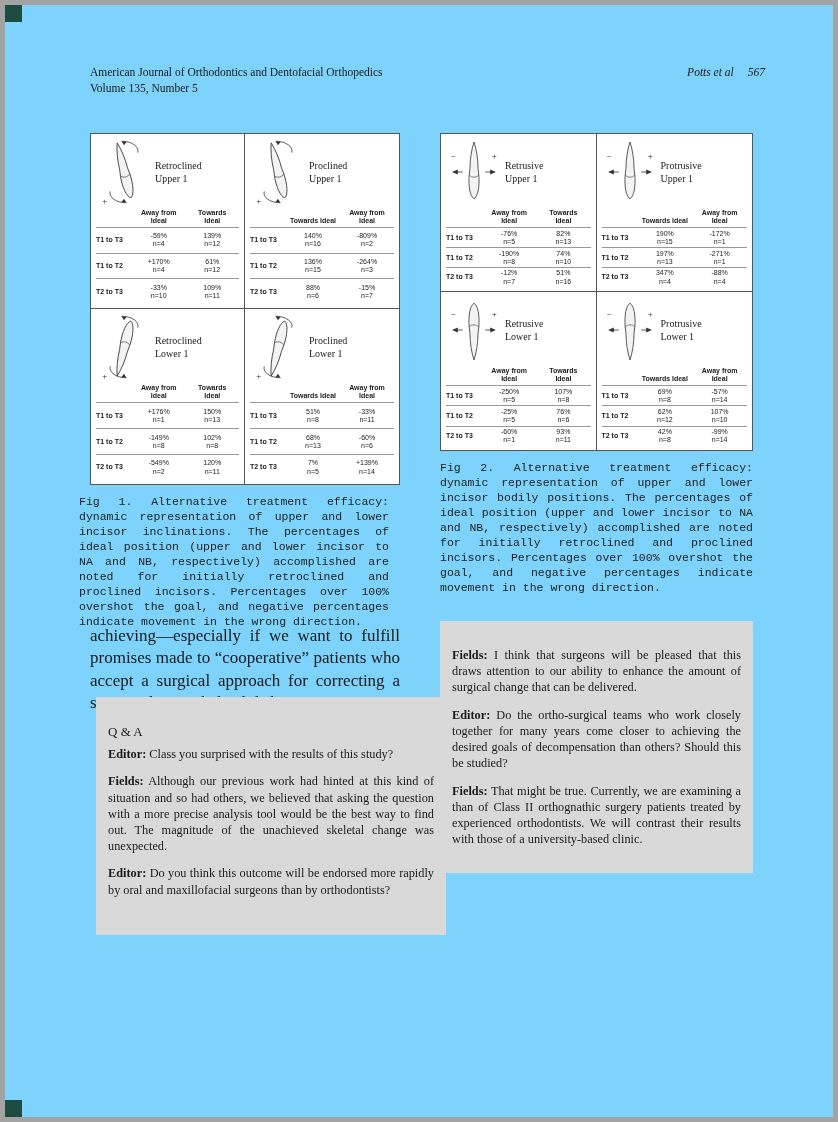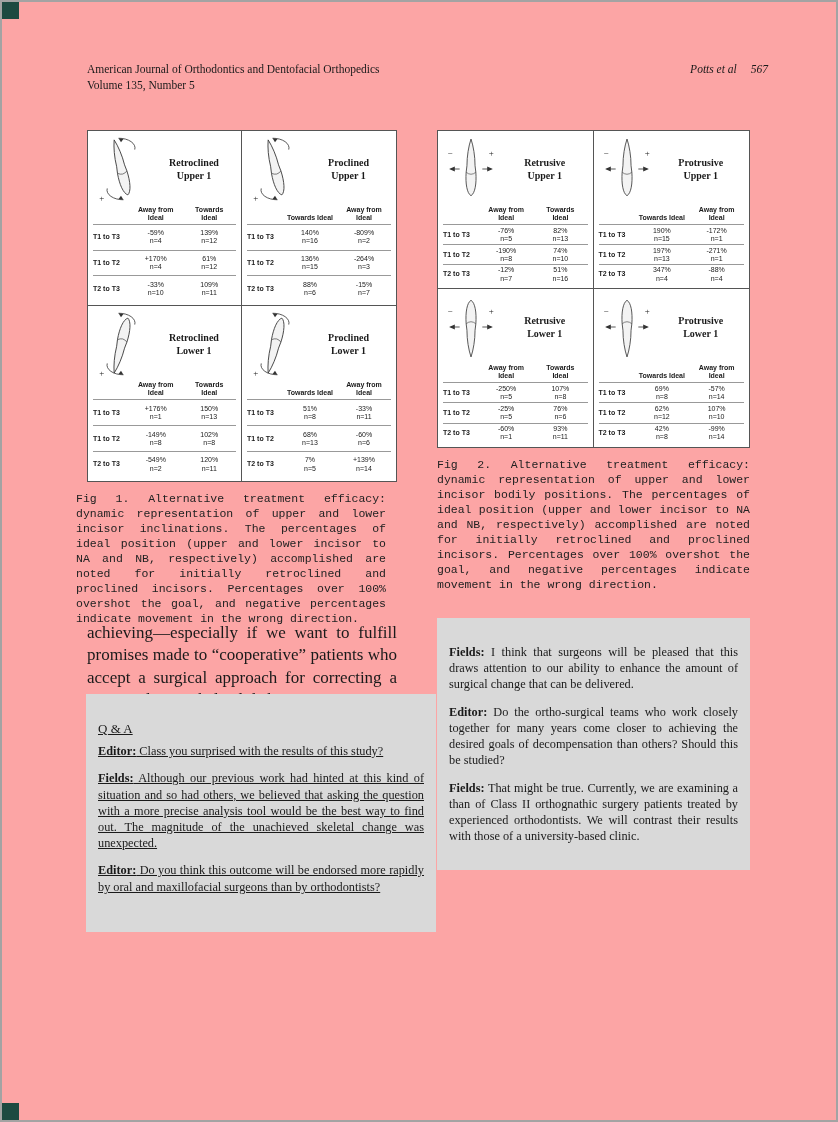--- a/index.html
+++ b/index.html
@@ -5,21 +5,21 @@
   * { box-sizing: border-box; }
   html, body { margin: 0; padding: 0; }
   body {
     width: 838px; height: 1122px;
     background: #ffffff;
     font-family: "Liberation Serif", serif;
     color: #1a1a1a;
     position: relative;
     overflow: hidden;
   }
-  .page { position: absolute; inset: 0; background: #fca5a5; border: 2px solid #a3a3a3; }
+  .page { position: absolute; inset: 0; background: #7dd3fc; border: 5px solid #a3a3a3; }
   .corner { position: absolute; left: 0; width: 17px; height: 17px; background: #1d4a41; }
   .corner.top { top: 0; }
   .corner.bottom { bottom: 0; }
 
   .header {
     position: absolute; left: 85px; right: 68px; top: 60px;
     display: flex; justify-content: space-between; align-items: flex-start;
     font-size: 11.5px; line-height: 1.35;
   }
   .h-right { white-space: nowrap; font-style: italic; }
@@ -30,21 +30,21 @@
   .fig2 { left: 435px; top: 128px; width: 313px; height: 318px; }
   .fig-grid { display: grid; width: 100%; height: 100%; grid-template-columns: 1fr 1fr; grid-template-rows: 1fr 1fr; }
   .panel { display: flex; flex-direction: column; padding: 4px 5px; overflow: hidden; }
   .panel:nth-child(odd) { border-right: 1px solid #555; }
   .panel:nth-child(-n+2) { border-bottom: 1px solid #555; }
 
   .panel-top { display: flex; align-items: center; gap: 3px; flex: 0 0 auto; height: 68px; }
   .tooth-wrap { width: 56px; height: 68px; flex: 0 0 auto; }
   .tooth-svg { width: 100%; height: 100%; }
   .panel-title {
-    flex: 1; text-align: center; font-weight: bold;
+    flex: 1; text-align: left; font-weight: normal;
     font-size: 10px; line-height: 1.3; white-space: pre-line;
   }
 
   .ptable {
     flex: 1; display: flex; flex-direction: column;
     font-family: "Liberation Sans", sans-serif; font-size: 7px; line-height: 1.15;
     margin-top: 2px;
   }
   .prow { display: flex; align-items: center; border-top: 1px solid #999; padding: 1px 0; flex: 1; }
   .phead { border-top: none; align-items: flex-end; flex: 0 0 auto; padding-bottom: 2px; }
@@ -62,21 +62,21 @@
 
   .bodytext {
     position: absolute; left: 85px; top: 620px; width: 310px;
     font-size: 17px; line-height: 1.32; text-align: justify;
   }
 
   .graybox {
     position: absolute; background: #d9d9d9;
     padding: 26px 12px; font-size: 12.3px; line-height: 1.32; text-align: justify;
   }
-  .leftbox { left: 84px; top: 692px; width: 350px; min-height: 238px; text-decoration: underline; }
+  .leftbox { left: 91px; top: 692px; width: 350px; min-height: 238px; }
   .rightbox { left: 435px; top: 616px; width: 313px; min-height: 240px; }
   .qa-heading { font-size: 13px; margin: 0 0 6px 0; }
   .qa-p { margin: 0 0 11px 0; }
   .qa-p:last-child { margin-bottom: 0; }
   .speaker { font-weight: bold; }
 </style>
 </head>
 <body>
 
 <div class="page">

